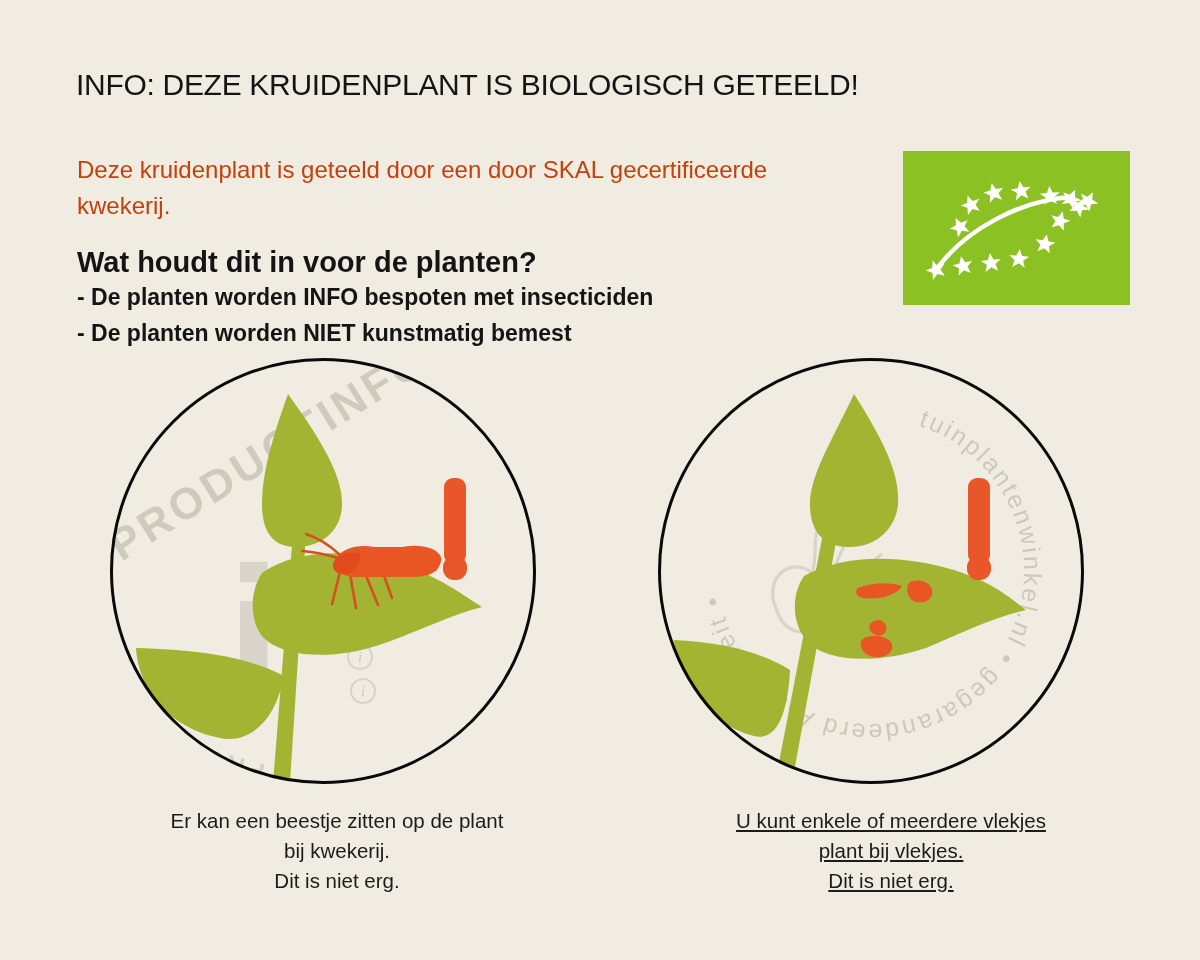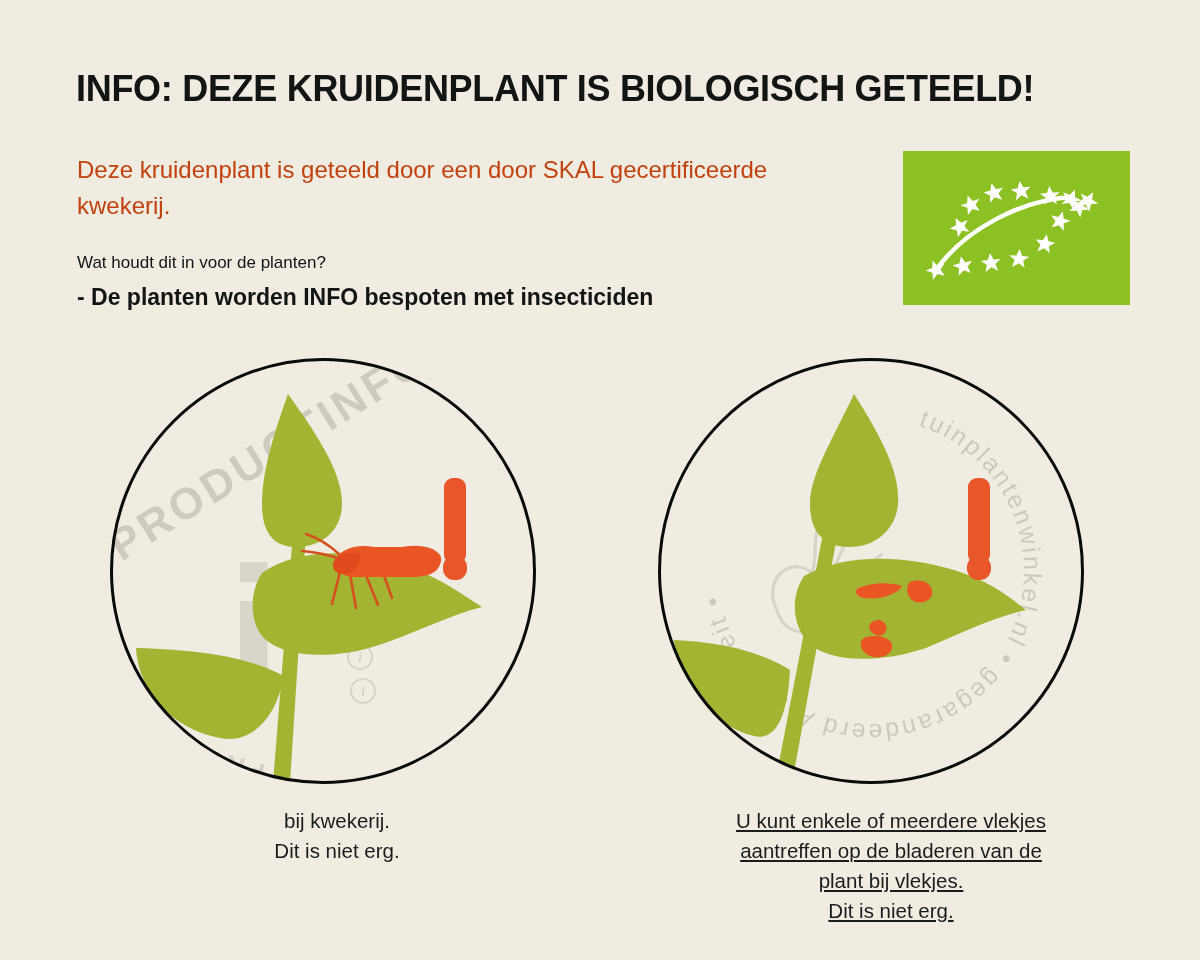--- a/index.html
+++ b/index.html
@@ -10,45 +10,45 @@
     color:#1a1a1a;
     position:relative;
     overflow:hidden;
   }
 
   
   #page-title {
     position:absolute;
     left:76px; top:68px;
     width:900px;
-    font-size:36px;
-    font-weight:bold;
+    font-size:30px;
+    font-weight:normal;
     letter-spacing:-0.3px;
     color:#141414;
     white-space:nowrap;
   }
 
   
   #intro-block {
     position:absolute;
     left:77px; top:152px;
     width:800px;
   }
   .intro-para {
     font-size:24px;
     line-height:36px;
     font-weight:normal;
     color:#c2410c;
     max-width:790px;
   }
   #question-line {
     margin-top:22px;
-    font-size:17px;
+    font-size:29px;
     line-height:33px;
-    font-weight:normal;
+    font-weight:bold;
     color:#141414;
   }
   .bullet-line {
     font-size:23px;
     line-height:36px;
     font-weight:bold;
     color:#141414;
   }
 
   
@@ -142,20 +142,21 @@
 </style>
 </head>
 <body>
 
 <div id="page-title">INFO: DEZE KRUIDENPLANT IS BIOLOGISCH GETEELD!</div>
 
 <div id="intro-block">
   <div class="intro-para">Deze kruidenplant is geteeld door een door SKAL gecertificeerde kwekerij.</div>
   <div id="question-line">Wat houdt dit in voor de planten?</div>
   <div class="bullet-line">- De planten worden INFO bespoten met insecticiden</div>
+  <div class="bullet-line">- De planten worden NIET kunstmatig bemest</div>
 </div>
 
 <div id="eu-organic-logo">
   <svg viewBox="0 0 227 154">
     <defs>
       <g id="st">
         <polygon points="0,-10 2.9,-3.3 10,-3 4.3,1.4 6.3,8.4 0,4.3 -6.3,8.4 -4.3,1.4 -10,-3 -2.9,-3.3" fill="#ffffff"></polygon>
       </g>
     </defs>
 
@@ -233,20 +234,21 @@
         <g fill="#e8562a">
           <rect x="334" y="120" width="22" height="86" rx="9"></rect>
           <rect x="333" y="198" width="24" height="24" rx="11"></rect>
         </g>
       </svg>
     </div>
     <div class="circle-border"></div>
   </div>
 
   <div class="caption" id="caption-left">
+    <div>Er kan een beestje zitten op de plant</div>
     <div>bij kwekerij.</div>
     <div>Dit is niet erg.</div>
   </div>
 </div>
 
 <div class="panel" id="panel-right">
 
   <div class="circle-wrap">
     <div class="circle-clip">
 
@@ -302,17 +304,16 @@
           <rect x="310" y="120" width="22" height="86" rx="9"></rect>
           <rect x="309" y="198" width="24" height="24" rx="11"></rect>
         </g>
       </svg>
     </div>
     <div class="circle-border"></div>
   </div>
 
   <div class="caption" id="caption-right">
     <div>U kunt enkele of meerdere vlekjes</div>
-    <div>aantreffen op de bladeren van de</div>
     <div>plant bij vlekjes.</div>
     <div>Dit is niet erg.</div>
   </div>
 </div>
 
 </body></html>

